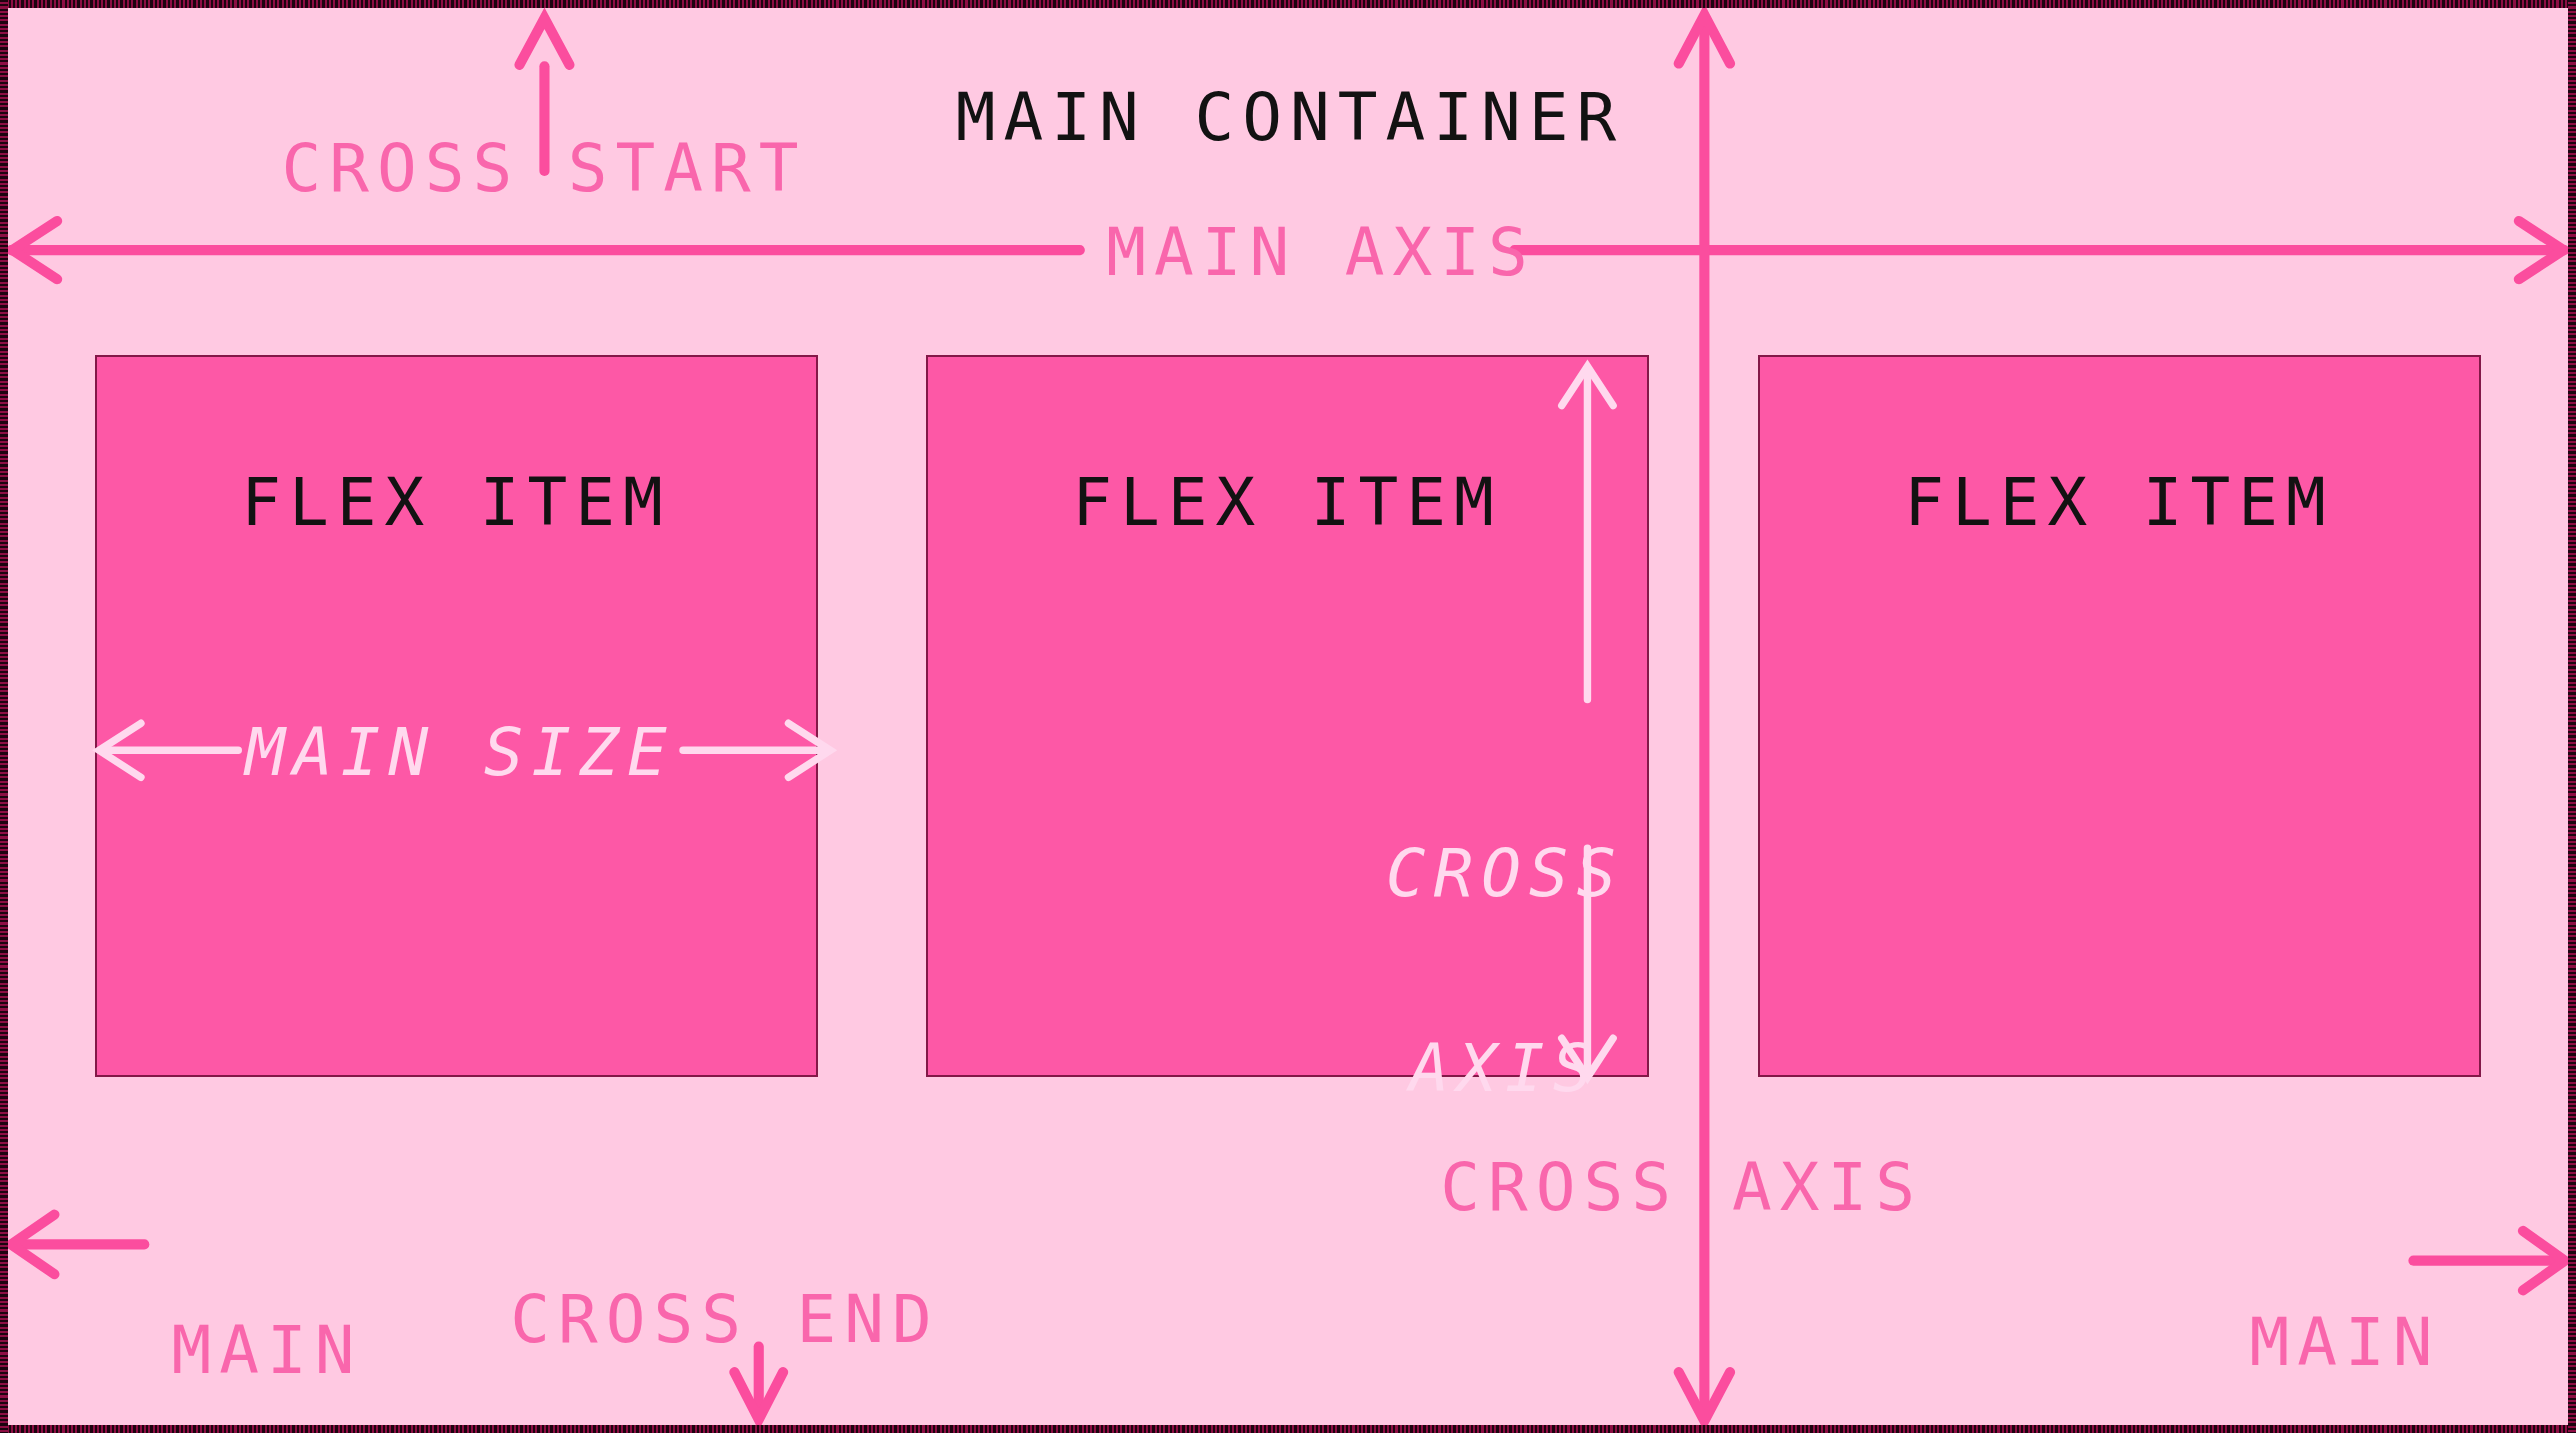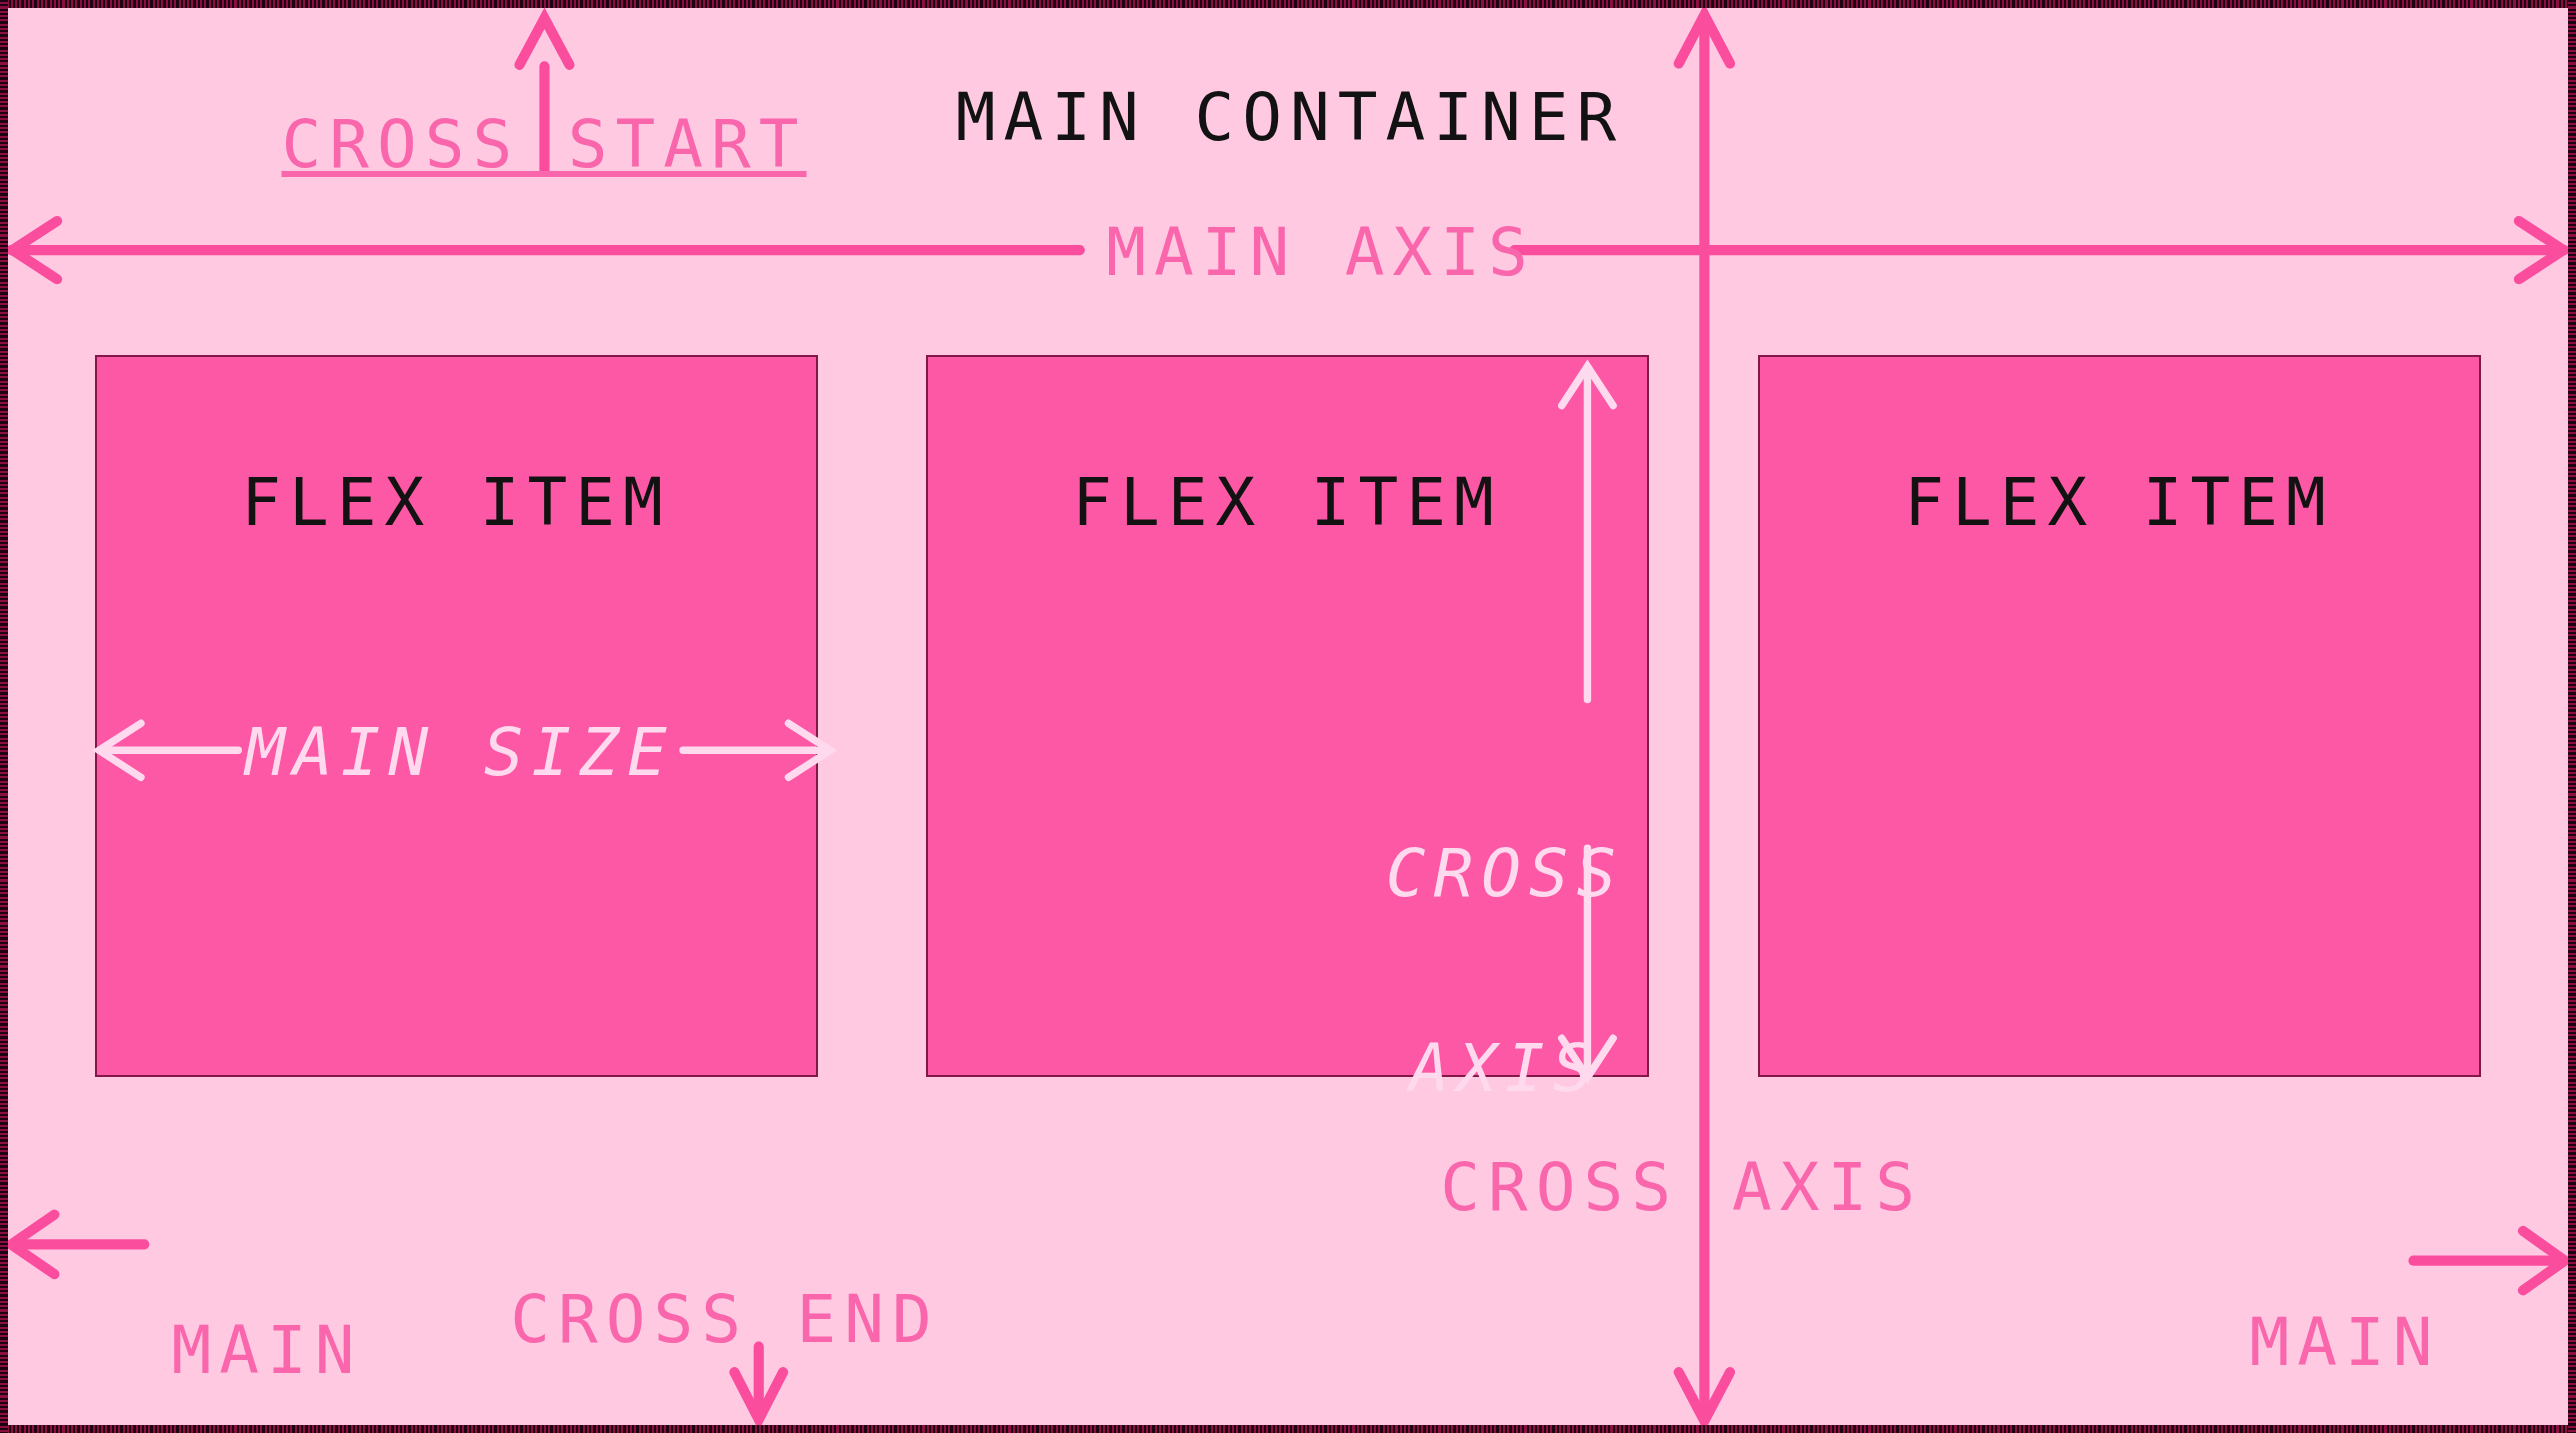--- a/index.html
+++ b/index.html
@@ -84,21 +84,21 @@
     <path d="M1166 1070 L1228 1110 L1166 1150"></path>
 
     <path d="M2348 551 V1035 M2348 1255 V1584"></path>
     <path d="M2310 600 L2348 542 L2386 600"></path>
     <path d="M2310 1536 L2348 1594 L2386 1536"></path>
   </g>
 </svg>
 
 <div class="lbl black" style="left:1290px; top:85px;">MAIN CONTAINER</div>
 
-<div class="lbl pink" style="left:544px; top:112px;text-decoration:underline;">CROSS START</div>
+<div class="lbl pink" style="left:544px; top:136px;">CROSS START</div>
 
 <div class="lbl pink" style="left:1297px; top:220px;margin-left:24px;">MAIN AXIS</div>
 
 <div class="lbl black" style="left:456px; top:470px;">FLEX ITEM</div>
 <div class="lbl black" style="left:1287px; top:470px;">FLEX ITEM</div>
 <div class="lbl black" style="left:2119px; top:470px;">FLEX ITEM</div>
 
 <div class="lbl light" style="left:460px; top:720px;">MAIN SIZE</div>
 
 <div class="lbl light two-line" style="left:1505px; top:711px;">

